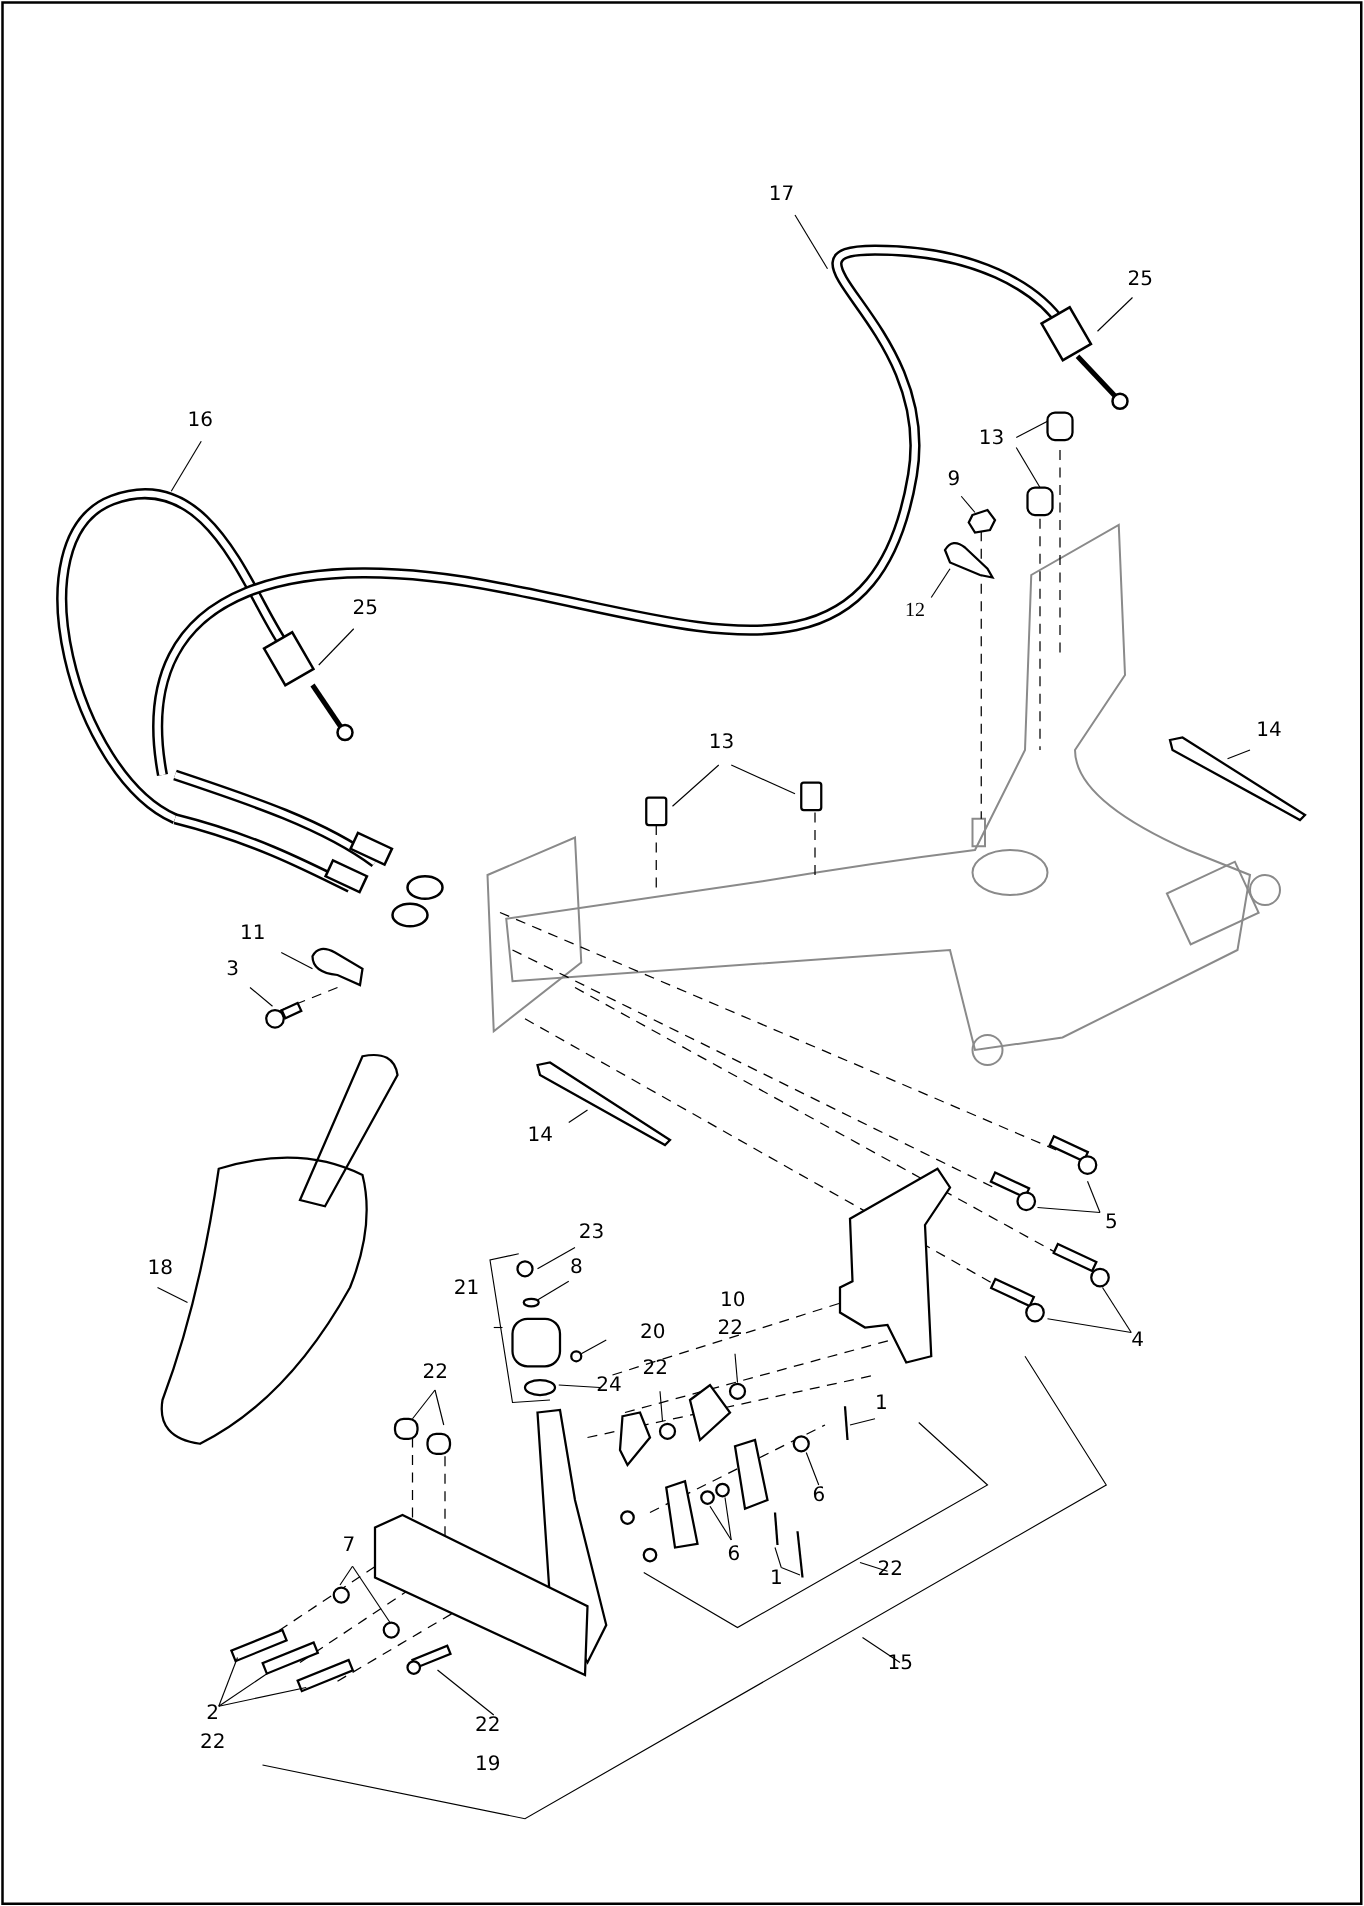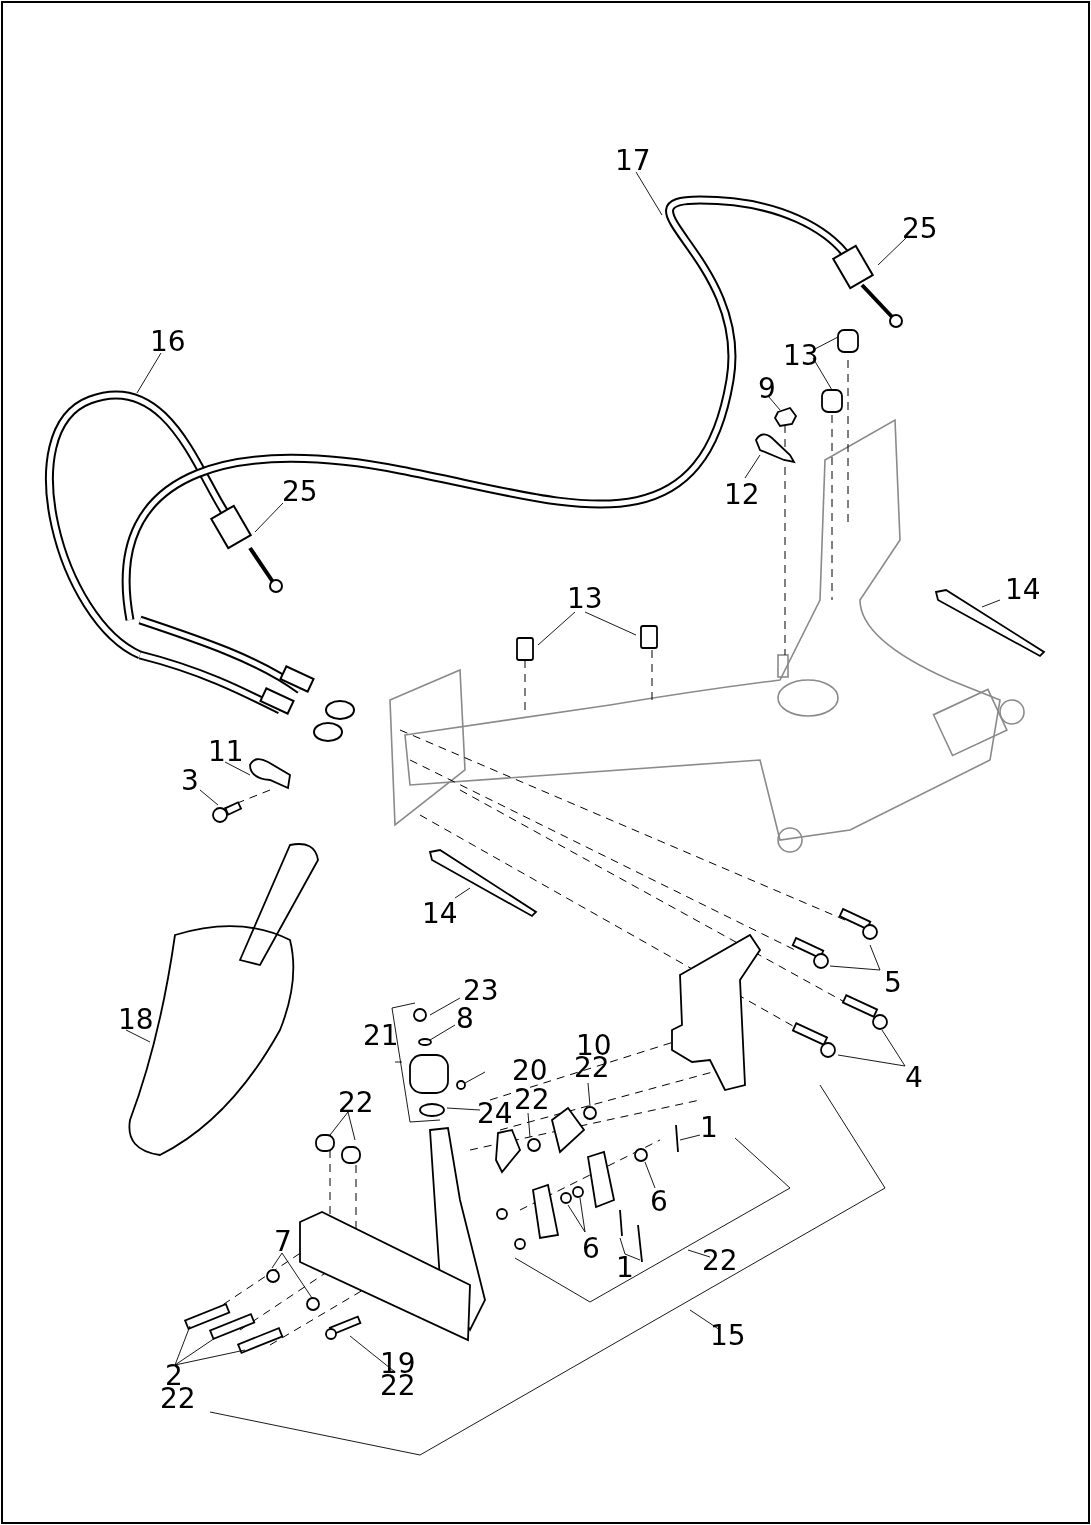--- a/index.html
+++ b/index.html
@@ -1,19 +1,19 @@
 <!DOCTYPE html>
 <html><head>
 <meta charset="utf-8">
 <style>
   html, body { margin: 0; padding: 0; background: #ffffff; }
   body { width: 1091px; height: 1525px; position: relative; overflow: hidden; font-family: "DejaVu Sans", sans-serif; }
   .frame { position: absolute; left: 1px; top: 1px; width: 1085px; height: 1519px; border: 2px solid #000; }
   svg.art { position: absolute; left: 0; top: 0; }
-  .lbl { position: absolute; font-size: 28px; color: #000; line-height: 1; white-space: nowrap; }
+  .lbl { position: absolute; font-size: 16px; color: #000; line-height: 1; white-space: nowrap; }
 </style>
 </head>
 <body>
 
 <div class="frame"></div>
 
 <svg class="art" width="1091" height="1525" viewBox="0 0 1091 1525">
   <g fill="none" stroke="#000" stroke-width="2">
 
     <g>
@@ -202,24 +202,24 @@
     <polyline points="820,1085 885,1188 420,1455 210,1412"></polyline>
   </g>
 </svg>
 
 <div class="lbl" style="left:615px;top:147px;">17</div>
 <div class="lbl" style="left:902px;top:215px;">25</div>
 <div class="lbl" style="left:150px;top:328px;">16</div>
 <div class="lbl" style="left:282px;top:478px;">25</div>
 <div class="lbl" style="left:783px;top:342px;">13</div>
 <div class="lbl" style="left:758px;top:375px;">9</div>
-<div class="lbl" style="left:724px;top:481px;">12</div>
+<div class="lbl" style="left:724px;top:481px;font-family:Liberation Serif, serif;">12</div>
 <div class="lbl" style="left:1005px;top:576px;">14</div>
 <div class="lbl" style="left:567px;top:585px;">13</div>
-<div class="lbl" style="left:208px;top:738px;">11</div>
+<div class="lbl" style="left:192px;top:738px;">11</div>
 <div class="lbl" style="left:181px;top:767px;">3</div>
 <div class="lbl" style="left:422px;top:900px;">14</div>
 <div class="lbl" style="left:884px;top:969px;">5</div>
 <div class="lbl" style="left:905px;top:1064px;">4</div>
 <div class="lbl" style="left:118px;top:1006px;">18</div>
 <div class="lbl" style="left:451px;top:977px;margin-left:12px;">23</div>
 <div class="lbl" style="left:456px;top:1005px;">8</div>
 <div class="lbl" style="left:363px;top:1022px;">21</div>
 <div class="lbl" style="left:480px;top:1057px;margin-left:32px;">20</div>
 <div class="lbl" style="left:477px;top:1100px;">24</div>
@@ -227,16 +227,16 @@
 <div class="lbl" style="left:574px;top:1054px;">22</div>
 <div class="lbl" style="left:514px;top:1086px;">22</div>
 <div class="lbl" style="left:338px;top:1089px;">22</div>
 <div class="lbl" style="left:700px;top:1114px;">1</div>
 <div class="lbl" style="left:650px;top:1188px;">6</div>
 <div class="lbl" style="left:582px;top:1235px;">6</div>
 <div class="lbl" style="left:616px;top:1254px;">1</div>
 <div class="lbl" style="left:702px;top:1247px;">22</div>
 <div class="lbl" style="left:274px;top:1228px;">7</div>
 <div class="lbl" style="left:710px;top:1322px;">15</div>
-<div class="lbl" style="left:380px;top:1350px;">19</div>
+<div class="lbl" style="left:380px;top:1403px;">19</div>
 <div class="lbl" style="left:380px;top:1372px;">22</div>
 <div class="lbl" style="left:165px;top:1362px;">2</div>
 <div class="lbl" style="left:160px;top:1385px;">22</div>
 
 </body></html>

